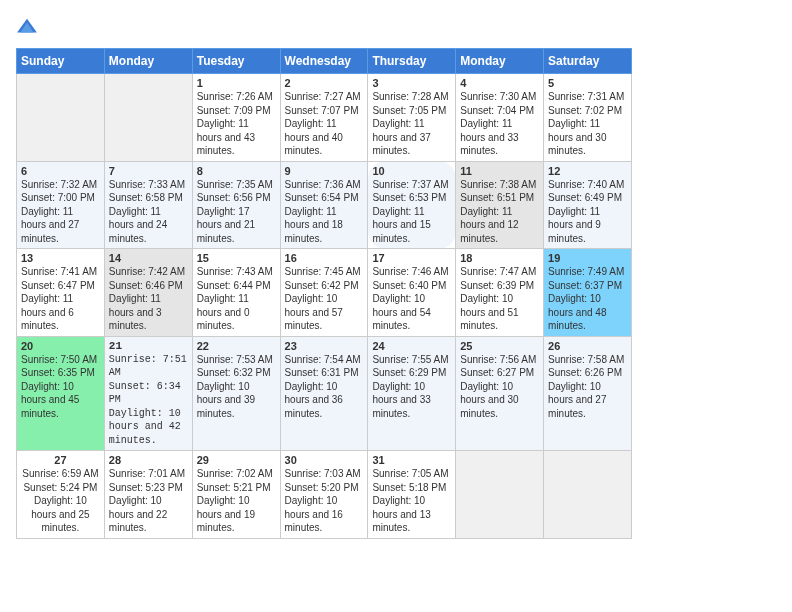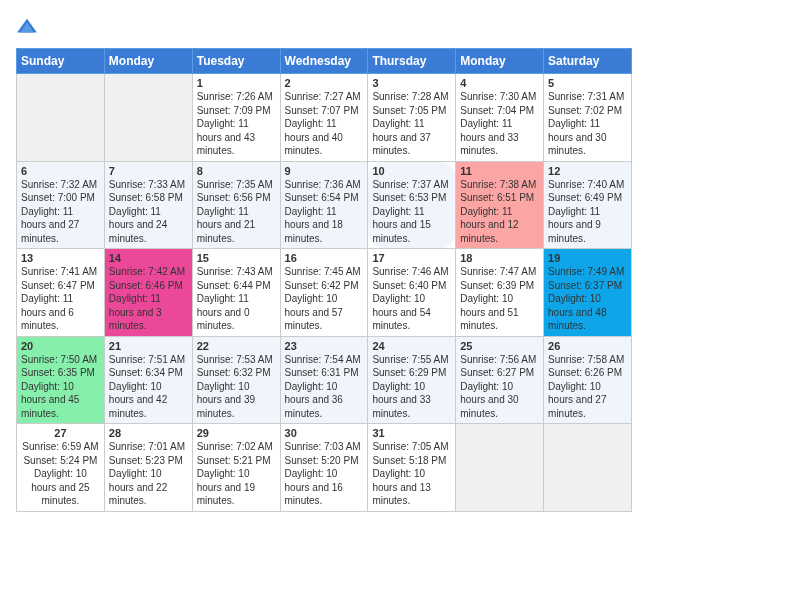--- a/index.html
+++ b/index.html
@@ -192,40 +192,40 @@
             <span>Sunrise: 7:33 AM</span><br>
             <span>Sunset: 6:58 PM</span><br>
             <span>Daylight: 11 hours and 24 minutes.</span>
           </div>
         </td>
           <td style="background: rgb(240, 244, 251);">
           <span class="day-num">8</span>
           <div class="day-info">
             <span>Sunrise: 7:35 AM</span><br>
             <span>Sunset: 6:56 PM</span><br>
-            <span>Daylight: 11 hours and 21 minutes.</span>
+            <span>Daylight: 17 hours and 21 minutes.</span>
           </div>
         </td>
           <td style="background: rgb(240, 244, 251);">
           <span class="day-num">9</span>
           <div class="day-info">
             <span>Sunrise: 7:36 AM</span><br>
             <span>Sunset: 6:54 PM</span><br>
             <span>Daylight: 11 hours and 18 minutes.</span>
           </div>
         </td>
           <td style="background: rgb(240, 244, 251); border-radius: 18px;">
           <span class="day-num">10</span>
           <div class="day-info">
             <span>Sunrise: 7:37 AM</span><br>
             <span>Sunset: 6:53 PM</span><br>
             <span>Daylight: 11 hours and 15 minutes.</span>
           </div>
         </td>
-          <td style="background: #fca5a5;">
+          <td style="background: #e5e5e5;">
           <span class="day-num">11</span>
           <div class="day-info">
             <span>Sunrise: 7:38 AM</span><br>
             <span>Sunset: 6:51 PM</span><br>
             <span>Daylight: 11 hours and 12 minutes.</span>
           </div>
         </td>
           <td style="background: rgb(240, 244, 251);">
           <span class="day-num">12</span>
           <div class="day-info">
@@ -237,21 +237,21 @@
         </tr>
         <tr>
           <td style="background: rgb(255, 255, 255);">
           <span class="day-num">13</span>
           <div class="day-info">
             <span>Sunrise: 7:41 AM</span><br>
             <span>Sunset: 6:47 PM</span><br>
             <span>Daylight: 11 hours and 6 minutes.</span>
           </div>
         </td>
-          <td style="background: #ec4899; margin-left: 46px;">
+          <td style="background: #e5e5e5; margin-left: 46px;">
           <span class="day-num">14</span>
           <div class="day-info">
             <span>Sunrise: 7:42 AM</span><br>
             <span>Sunset: 6:46 PM</span><br>
             <span>Daylight: 11 hours and 3 minutes.</span>
           </div>
         </td>
           <td style="background: rgb(255, 255, 255);">
           <span class="day-num">15</span>
           <div class="day-info">
@@ -277,39 +277,39 @@
           </div>
         </td>
           <td style="background: rgb(255, 255, 255);">
           <span class="day-num">18</span>
           <div class="day-info">
             <span>Sunrise: 7:47 AM</span><br>
             <span>Sunset: 6:39 PM</span><br>
             <span>Daylight: 10 hours and 51 minutes.</span>
           </div>
         </td>
-          <td style="background: #0ea5e9; margin-top: 22px;">
+          <td style="background: #7dd3fc; margin-top: 22px;">
           <span class="day-num">19</span>
           <div class="day-info">
             <span>Sunrise: 7:49 AM</span><br>
             <span>Sunset: 6:37 PM</span><br>
             <span>Daylight: 10 hours and 48 minutes.</span>
           </div>
         </td>
         </tr>
         <tr>
           <td style="background: #86efac;">
           <span class="day-num">20</span>
           <div class="day-info">
             <span>Sunrise: 7:50 AM</span><br>
             <span>Sunset: 6:35 PM</span><br>
             <span>Daylight: 10 hours and 45 minutes.</span>
           </div>
         </td>
-          <td style="background: rgb(240, 244, 251);">
+          <td style="background: rgb(240, 244, 251); font-family: Liberation Mono, monospace;">
           <span class="day-num">21</span>
           <div class="day-info">
             <span>Sunrise: 7:51 AM</span><br>
             <span>Sunset: 6:34 PM</span><br>
             <span>Daylight: 10 hours and 42 minutes.</span>
           </div>
         </td>
           <td style="background: rgb(240, 244, 251);">
           <span class="day-num">22</span>
           <div class="day-info">

